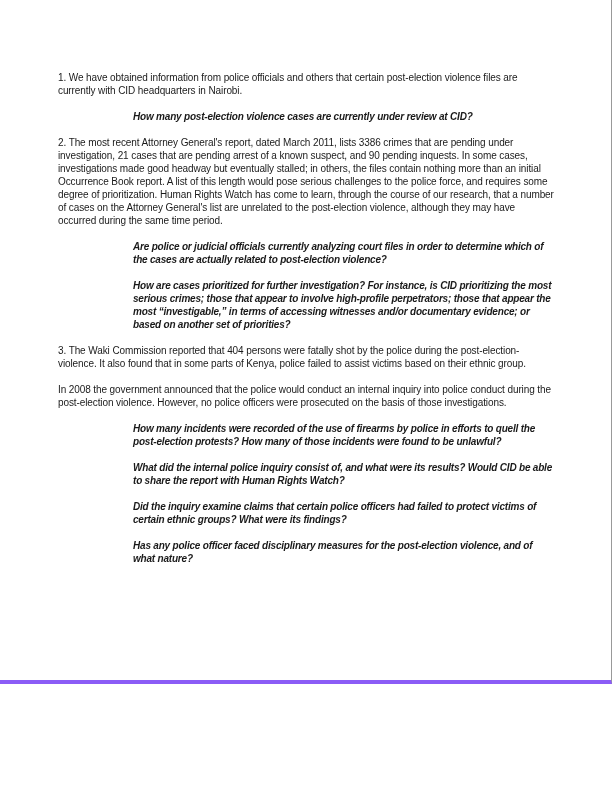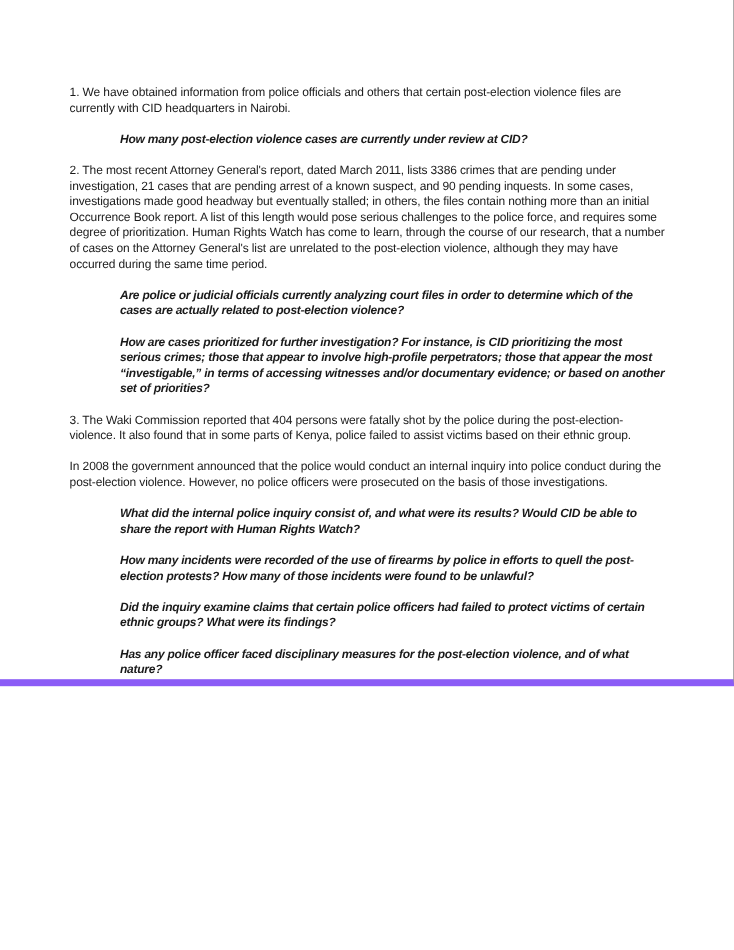--- a/index.html
+++ b/index.html
@@ -3,58 +3,58 @@
 <meta charset="utf-8">
 <style>
   html, body {
     margin: 0;
     padding: 0;
     background: #ffffff;
   }
   .page {
     position: relative;
     width: 612px;
-    height: 572px;
+    height: 684px;
     box-sizing: border-box;
     background: #ffffff;
     border-right: 1px solid #999999;
-    border-bottom: 6px solid #8b5cf6;
+    border-bottom: 4px solid #8b5cf6;
     overflow: hidden;
   }
   .content {
     position: absolute;
     left: 58px;
     top: 71px;
     width: 497px;
   }
   .content p {
     margin: 0 0 13px 0;
     font-family: "Liberation Sans", sans-serif;
     font-size: 10px;
     line-height: 13px;
     letter-spacing: -0.1px;
     color: #1a1a1a;
   }
   .content p.question {
-    margin-left: 42px;
+    margin-left: 75px;
     font-weight: bold;
     font-style: italic;
     letter-spacing: -0.2px;
   }
 </style>
 </head>
 <body>
 
 <div class="page" style="background: rgb(255, 255, 255);">
   <div class="content" style="color: rgb(26, 26, 26);">
       <p class="paragraph">1. We have obtained information from police officials and others that certain post-election violence files are currently with CID headquarters in Nairobi.</p>
       <p class="question">How many post-election violence cases are currently under review at CID?</p>
       <p class="paragraph">2. The most recent Attorney General's report, dated March 2011, lists 3386 crimes that are pending under investigation, 21 cases that are pending arrest of a known suspect, and 90 pending inquests. In some cases, investigations made good headway but eventually stalled; in others, the files contain nothing more than an initial Occurrence Book report.  A list of this length would pose serious challenges to the police force, and requires some degree of prioritization. Human Rights Watch has come to learn, through the course of our research, that a number of cases on the Attorney General's list are unrelated to the post-election violence, although they may have occurred during the same time period.</p>
       <p class="question">Are police or judicial officials currently analyzing court files in order to determine which of the cases are actually related to post-election violence?</p>
       <p class="question">How are cases prioritized for further investigation? For instance, is CID prioritizing the most serious crimes; those that appear to involve high-profile perpetrators; those that appear the most “investigable,” in terms of accessing witnesses and/or documentary evidence; or based on another set of priorities?</p>
       <p class="paragraph">3. The Waki Commission reported that 404 persons were fatally shot by the police during the post-election-violence. It also found that in some parts of Kenya, police failed to assist victims based on their ethnic group.</p>
       <p class="paragraph">In 2008 the government announced that the police would conduct an internal inquiry into police conduct during the post-election violence. However, no police officers were prosecuted on the basis of those investigations.</p>
+      <p class="question">How many incidents were recorded of the use of firearms by police in efforts to quell the post-election protests? How many of those incidents were found to be unlawful?</p>
       <p class="question">What did the internal police inquiry consist of, and what were its results? Would CID be able to share the report with Human Rights Watch?</p>
-      <p class="question">How many incidents were recorded of the use of firearms by police in efforts to quell the post-election protests? How many of those incidents were found to be unlawful?</p>
       <p class="question">Did the inquiry examine claims that certain police officers had failed to protect victims of certain ethnic groups? What were its findings?</p>
       <p class="question">Has any police officer faced disciplinary measures for the post-election violence, and of what nature?</p>
     </div>
 </div>
 
 </body></html>

